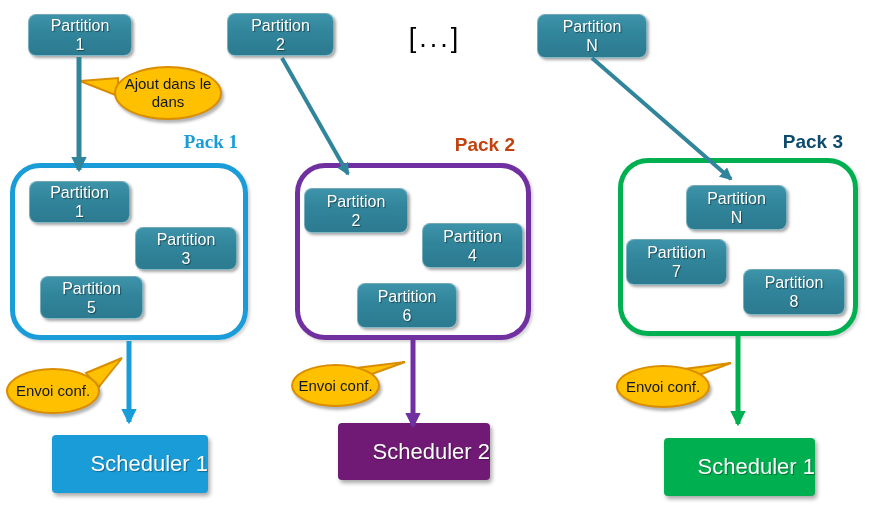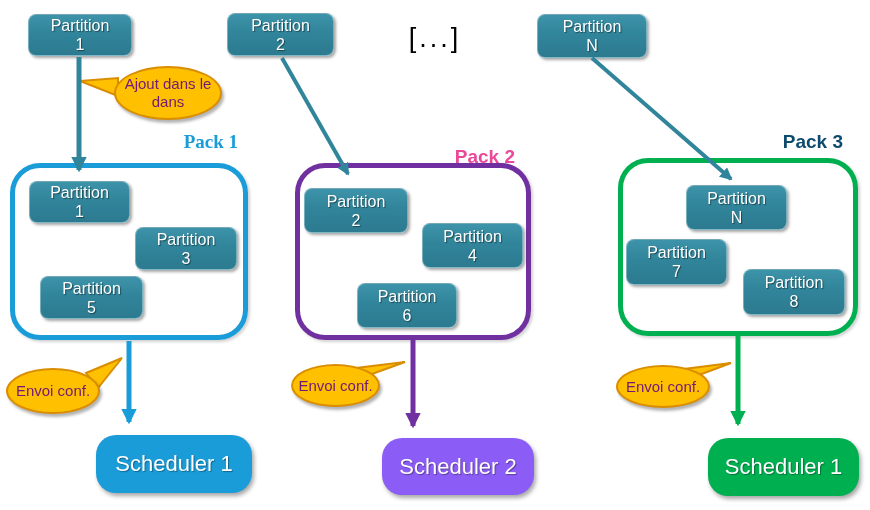--- a/index.html
+++ b/index.html
@@ -47,40 +47,39 @@
     border:5px solid;border-radius:30px;
     box-shadow:2px 2px 3px rgba(0,0,0,0.18);
   }
   .pack1{left:10px;top:163px;width:238px;height:177px;border-color:#199cd8;}
   .pack2{left:295px;top:163px;width:236px;height:177px;border-color:#7030a0;}
   .pack3{left:618px;top:158px;width:240px;height:178px;border-color:#00b050;}
   .packlbl{
     position:absolute;z-index:2;font-weight:bold;font-size:19px;text-align:right;
   }
   .lbl1{left:148px;top:131px;width:90px;color:#199cd8;font-family:Liberation Serif, serif;}
-  .lbl2{left:420px;top:146px;width:95px;color:#ec4899;}
+  .lbl2{left:420px;top:134px;width:95px;color:#c2410c;}
   .lbl3{left:748px;top:131px;width:95px;color:#0c4a6e;}
 
   
   .sched{
-    position:absolute;z-index:2;box-sizing:border-box;border-radius:20px;color:#ffffff;
-    display:flex;align-items:center;justify-content:center;
+    position:absolute;z-index:2;box-sizing:border-box;border-radius:4px;color:#ffffff;
+    display:flex;align-items:center;justify-content:flex-end;
     font-size:22px;text-shadow:1px 1px 1px rgba(0,0,0,0.35);
     box-shadow:2px 3px 4px rgba(0,0,0,0.35);
-    margin-left:44px;
   }
   .s1{left:52px;top:435px;width:156px;height:58px;background:#199cd8;}
-  .s2{left:338px;top:438px;width:152px;height:57px;background:#8b5cf6;}
+  .s2{left:338px;top:423px;width:152px;height:57px;background:#701a75;}
   .s3{left:664px;top:438px;width:151px;height:58px;background:#00b050;}
 
   
   .bubble{
     position:absolute;z-index:2;box-sizing:border-box;
     background:#ffc000;border:2px solid #da8d00;border-radius:50%;
-    color:#701a75;display:flex;flex-direction:column;align-items:center;justify-content:center;
+    color:#0f172a;display:flex;flex-direction:column;align-items:center;justify-content:center;
     font-size:15px;line-height:18px;text-align:center;
     box-shadow:2px 3px 3px rgba(0,0,0,0.3);
   }
   .b1{left:114px;top:66px;width:108px;height:54px;}
   .b2{left:6px;top:368px;width:94px;height:46px;}
   .b3{left:291px;top:364px;width:89px;height:43px;}
   .b4{left:616px;top:365px;width:94px;height:43px;}
 </style>
 </head>
 <body>

